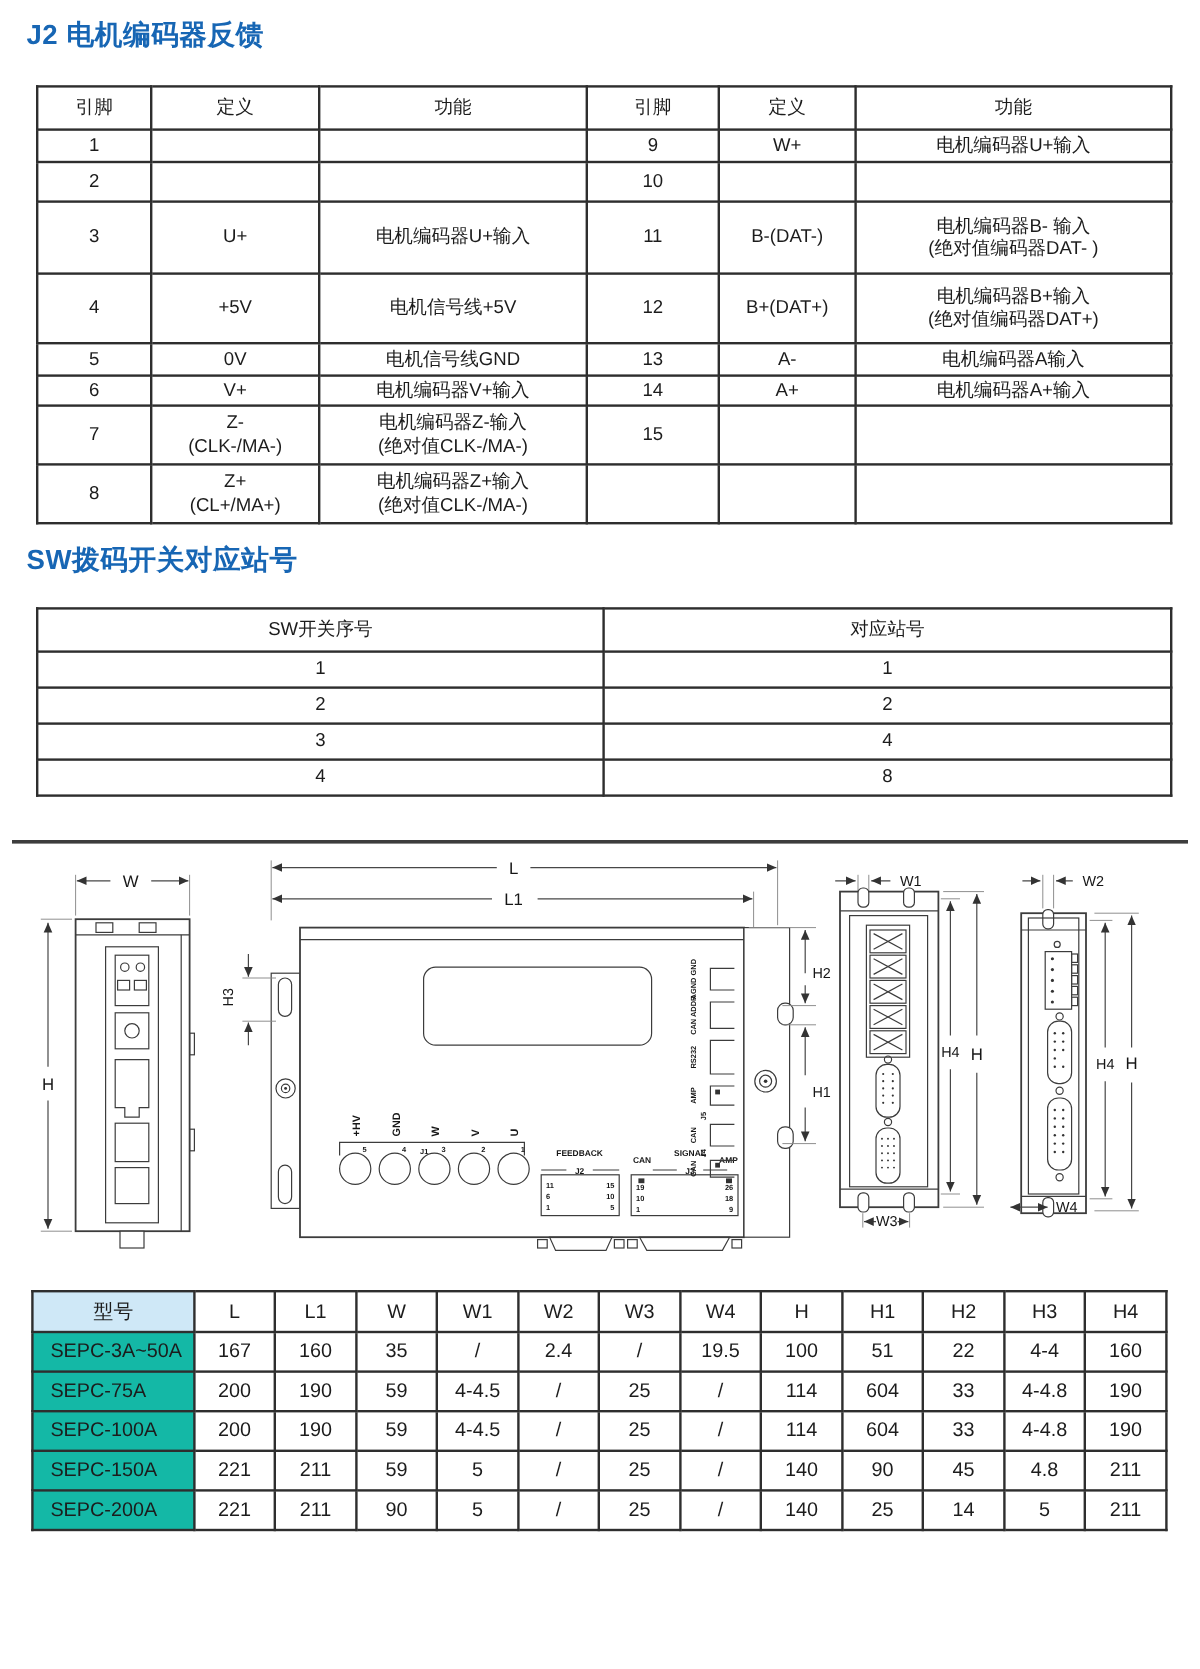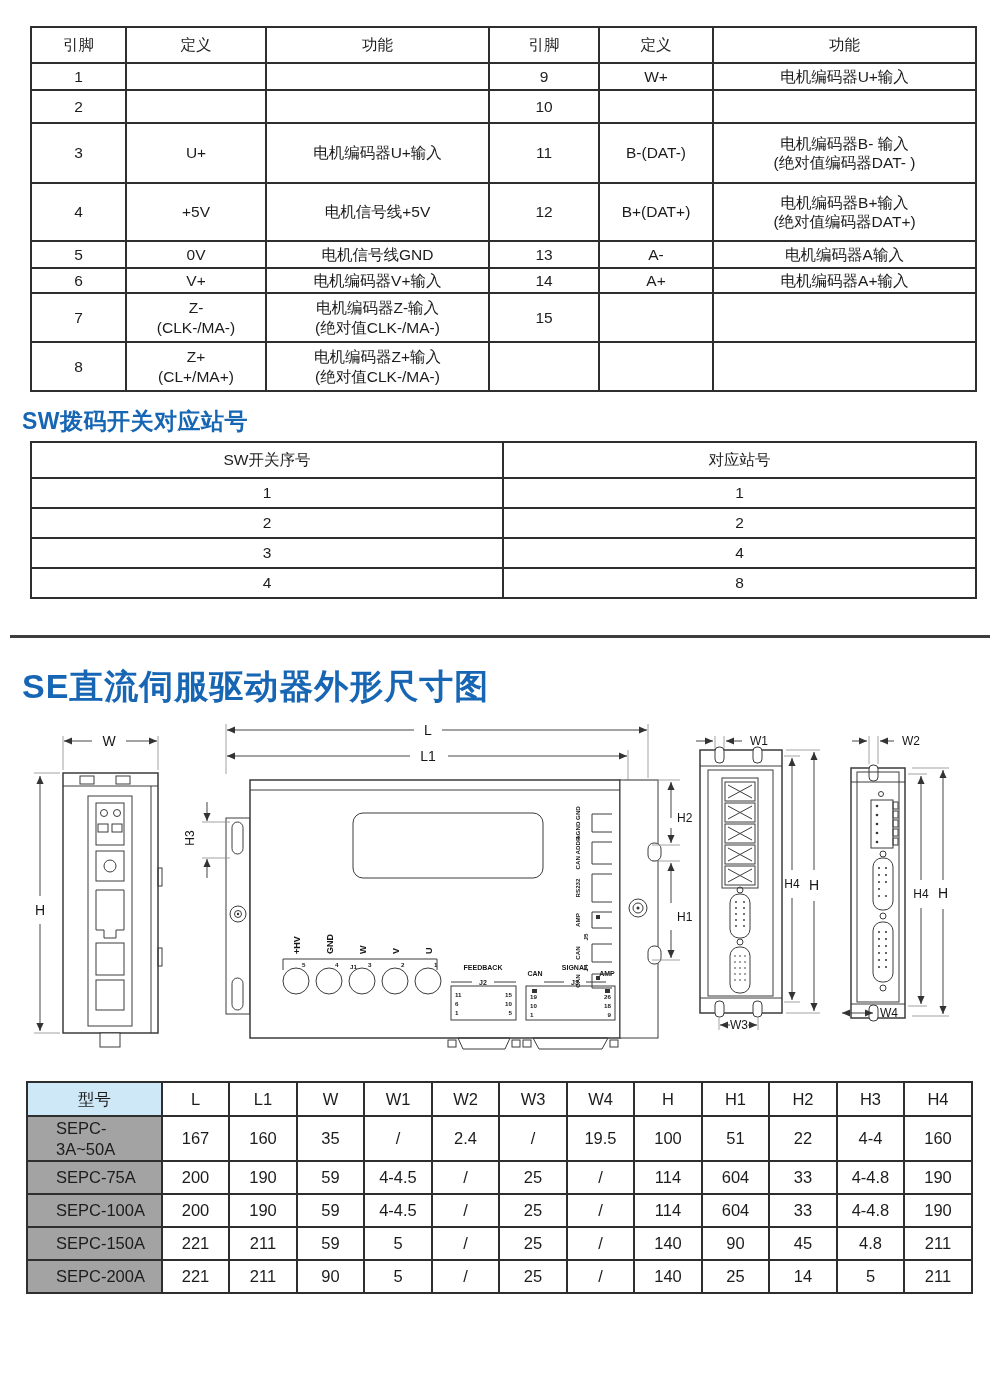--- a/index.html
+++ b/index.html
@@ -22,54 +22,55 @@
   .j2-table tbody tr:nth-child(1){ height:27px; }
   .j2-table tbody tr:nth-child(2){ height:33px; }
   .j2-table tbody tr:nth-child(3){ height:60px; }
   .j2-table tbody tr:nth-child(4){ height:58px; }
   .j2-table tbody tr:nth-child(5){ height:27px; }
   .j2-table tbody tr:nth-child(6){ height:25px; }
   .j2-table tbody tr:nth-child(7){ height:49px; }
   .j2-table tbody tr:nth-child(8){ height:49px; }
 
   
-  .sw-table { width:945px; margin-top:4px;padding-left:20px; }
+  .sw-table { width:945px; margin-top:24px;padding-left:20px; }
   .sw-table thead tr { height:36px; }
   .sw-table tbody tr { height:30px; }
 
   .divider { height:3px; background:#3d3d3d; width:980px; margin:36px 0 0 10px; }
 
   .drawing-wrap { margin:8px 0 0 28px; }
 
   
   .dims-table { width:945px; margin-top:14px;margin-left:26px; }
   .dims-table thead tr { height:34px; }
   .dims-table tbody tr { height:33px; }
   .dims-table th, .dims-table td { font-size:16.5px; }
   .dims-table th:first-child { background:#cfe8f7; }
-  .dims-table td:first-child { background:#a3a3a3; text-align:left; padding-left:28px; }
+  .dims-table td:first-child { background:#14b8a6; text-align:left; padding-left:14px; }
 
   
   .dim   { stroke:#474747; stroke-width:1; fill:none; }
   .ext   { stroke:#8a8a8a; stroke-width:0.8; fill:none; }
   .body-ln { stroke:#3c3c3c; stroke-width:1.5; fill:#ffffff; }
   .det   { stroke:#3c3c3c; stroke-width:1; fill:none; }
   .det-f { stroke:#3c3c3c; stroke-width:1; fill:#ffffff; }
   .solid { fill:#333; stroke:none; }
   text.dimtext  { fill:#161616; font-size:14px; font-family:"Liberation Sans",sans-serif; }
   text.dimtext2 { fill:#161616; font-size:12px; font-family:"Liberation Sans",sans-serif; }
   text.tiny  { fill:#161616; font-size:7px;  font-family:"Liberation Sans",sans-serif; font-weight:bold; }
   text.tiny2 { fill:#161616; font-size:6.2px; font-family:"Liberation Sans",sans-serif; font-weight:bold; }
   text.rot9  { fill:#161616; font-size:9px;  font-family:"Liberation Sans",sans-serif; font-weight:bold; }
 </style>
 </head>
 <body>
 
 <div class="page">
 
+  <h2 class="sec-title">J2 电机编码器反馈</h2>
 
   <table class="j2-table">
     <colgroup>
       <col style="width:95px">
         <col style="width:140px">
         <col style="width:223px">
       <col style="width:110px">
         <col style="width:114px">
         <col style="width:263px">
     </colgroup>
@@ -185,21 +186,20 @@
         </tr>
         <tr>
           <td>4</td>
           <td>8</td>
         </tr>
       </tbody>
   </table>
 
   <div class="divider"></div>
 
-  <h1 class="sec-title-big">SE直流伺服驱动器外形尺寸图</h1>
 
   <div class="drawing-wrap">
     <svg width="945" height="345" viewBox="0 0 945 345">
       <defs>
         <marker id="arr" viewBox="0 0 10 10" markerWidth="9" markerHeight="9" refX="9" refY="5" orient="auto-start-reverse">
           <path d="M0,1 L9,5 L0,9 Z" fill="#333"></path>
         </marker>
       </defs>
 
       <g>

